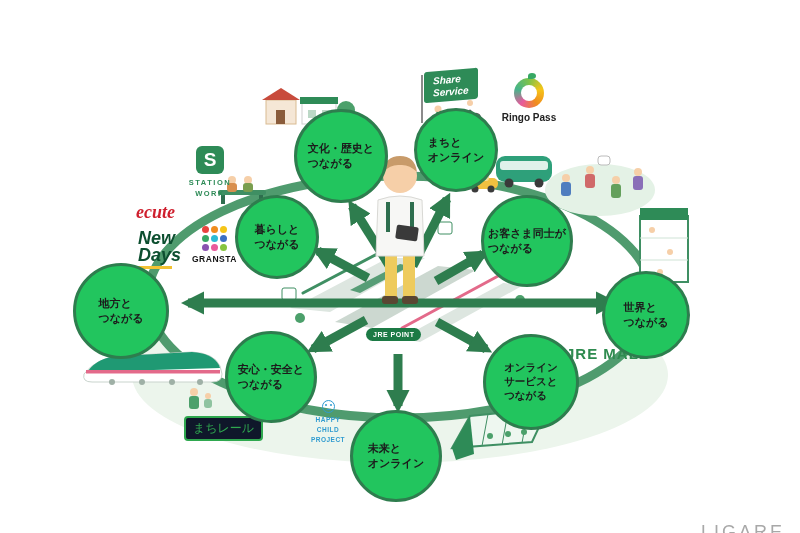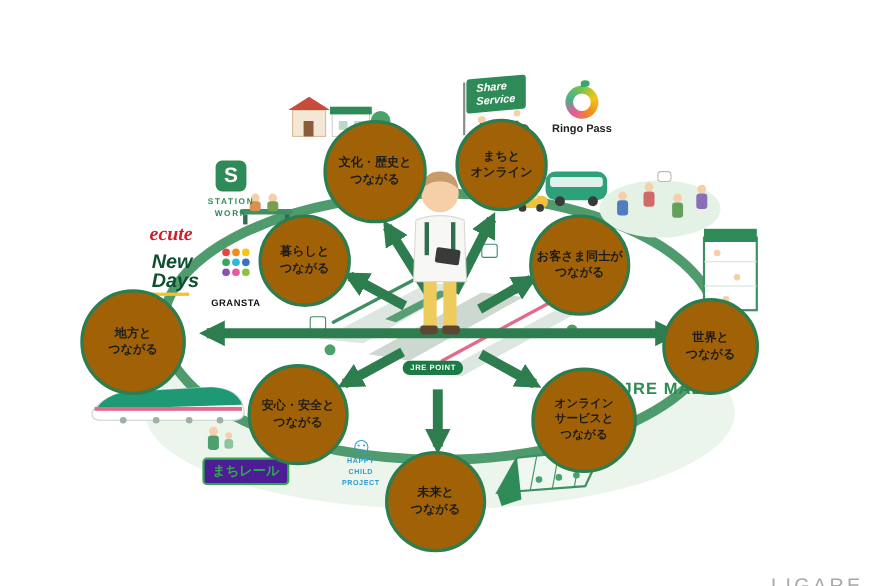--- a/index.html
+++ b/index.html
@@ -12,22 +12,22 @@
   body{background:#ffffff;font-family:"Liberation Sans","DejaVu Sans",sans-serif;}
   .canvas{position:relative;width:800px;height:533px;background:#fff;overflow:hidden;}
   .pre{white-space:pre-line;}
   .scene{position:absolute;left:0;top:0;z-index:10;}
 
   .header{position:absolute;left:62px;top:18px;z-index:40;display:flex;align-items:flex-end;}
   .t-en{font-size:35px;font-weight:800;color:var(--title-green);letter-spacing:.5px;line-height:1.1;}
   .t-ja{font-size:32px;font-weight:800;color:var(--title-green);margin-left:9px;line-height:1.15;}
   .t-sub{font-size:16px;font-weight:700;color:var(--subtitle-green);margin-left:12px;margin-bottom:6px;letter-spacing:.5px;}
 
-  .node{position:absolute;background:#a16207;border:3px solid var(--node-border-green);border-radius:50%;
-    display:flex;align-items:center;justify-content:center;text-align:center;font-weight:700;
+  .node{position:absolute;background:#22c55e;border:3px solid var(--node-border-green);border-radius:50%;
+    display:flex;align-items:center;justify-content:center;font-weight:700;
     color:#1c1c1c;font-size:11px;line-height:1.32;white-space:pre-line;z-index:30;}
   #n-culture{left:294px;top:109px;width:94px;height:94px;}
   #n-machi{left:414px;top:108px;width:84px;height:84px;}
   #n-kurashi{left:235px;top:195px;width:84px;height:84px;}
   #n-customers{left:481px;top:195px;width:92px;height:92px;}
   #n-region{left:73px;top:263px;width:96px;height:96px;}
   #n-world{left:602px;top:271px;width:88px;height:88px;}
   #n-safety{left:225px;top:331px;width:92px;height:92px;}
   #n-online{left:483px;top:334px;width:96px;height:96px;font-size:10.5px;}
   #n-future{left:350px;top:410px;width:92px;height:92px;}
@@ -38,37 +38,37 @@
     font-weight:800;font-size:19px;line-height:28px;text-align:center;}
   .sw-text{margin-top:3px;font-size:7.5px;font-weight:700;color:#2e8b57;letter-spacing:1.5px;line-height:1.5;}
   .logo-ecute{left:136px;top:202px;font-family:"Liberation Serif","DejaVu Serif",serif;
     font-style:italic;font-weight:800;font-size:18px;color:var(--ecute-red);}
   .logo-newdays{left:138px;top:230px;text-align:left;}
   .nd-text{font-style:italic;font-weight:800;font-size:18px;line-height:.95;color:#0d4f30;}
   .nd-underline{width:34px;height:3px;background:#f2c233;margin-top:2px;}
   .logo-gransta{left:192px;top:226px;width:44px;text-align:center;}
   .gransta-dots{display:grid;grid-template-columns:repeat(3,7px);gap:2px;justify-content:center;}
   .gransta-dots span{width:7px;height:7px;border-radius:50%;display:block;}
-  .gransta-text{margin-top:19px;font-size:8.5px;font-weight:800;color:#111;letter-spacing:.5px;}
+  .gransta-text{margin-top:3px;font-size:8.5px;font-weight:800;color:#111;letter-spacing:.5px;}
   .logo-share{left:424px;top:70px;}
   .share-flag{background:#2e8b57;color:#fff;font-weight:700;font-style:italic;font-size:10px;
     line-height:1.15;padding:4px 9px;border-radius:3px;transform:skewY(-5deg);}
   .logo-share::after{content:"";position:absolute;left:-3px;top:5px;width:2px;height:48px;background:#8b8b8b;}
   .logo-ringo{left:498px;top:78px;width:62px;text-align:center;}
   .ringo-ring{width:30px;height:30px;margin:0 auto;border-radius:50%;position:relative;
     background:conic-gradient(#7cc24a,#f5c518,#f08c1e,#e85a9c,#45b48a,#7cc24a);}
   .ringo-ring::after{content:"";position:absolute;inset:7px;background:#fff;border-radius:50%;}
   .ringo-ring::before{content:"";position:absolute;top:-5px;left:14px;width:8px;height:6px;
     background:#37a864;border-radius:50% 50% 50% 0;}
   .ringo-text{margin-top:4px;font-size:10px;font-weight:600;color:#222;}
   .logo-jrepoint{left:366px;top:328px;background:#1c7a45;color:#fff;font-size:7px;font-weight:700;
     letter-spacing:.5px;padding:3px 7px;border-radius:9px;z-index:24;}
   .logo-jremall{left:566px;top:345px;font-size:15px;font-weight:800;color:var(--jre-mall-green);letter-spacing:1px;}
   .logo-machirail{left:184px;top:416px;border:2px solid var(--machirail-green);color:var(--machirail-green);
-    background:#4c1d95;font-weight:700;font-size:12px;padding:2px 7px;border-radius:4px;}
+    background:#0f172a;font-weight:400;font-size:12px;padding:2px 7px;border-radius:4px;}
   .logo-happy{left:306px;top:400px;width:44px;text-align:center;}
   .happy-face{width:13px;height:13px;border:1.5px solid var(--happy-blue);border-radius:50%;margin:0 auto 2px;position:relative;}
   .happy-face::before{content:"";position:absolute;left:2.5px;top:3px;width:2px;height:2px;
     background:var(--happy-blue);border-radius:50%;box-shadow:5px 0 0 var(--happy-blue);}
   .happy-face::after{content:"";position:absolute;left:3px;bottom:2px;width:5px;height:2.5px;
     border-bottom:1.5px solid var(--happy-blue);border-radius:50%;}
   .happy-text{font-size:6.5px;font-weight:800;color:var(--happy-blue);letter-spacing:.5px;line-height:1.5;}
   .watermark{position:absolute;left:701px;top:522px;font-size:18px;color:var(--watermark-gray);
     letter-spacing:3px;font-weight:400;z-index:25;}
 </style>
@@ -244,21 +244,21 @@
   <div class="node" id="n-region">地方と
 つながる</div>
   <div class="node" id="n-world">世界と
 つながる</div>
   <div class="node" id="n-safety">安心・安全と
 つながる</div>
   <div class="node" id="n-online">オンライン
 サービスと
 つながる</div>
   <div class="node" id="n-future">未来と
-つながる</div>
+オンライン</div>
 
   <div class="logo logo-station-work">
     <div class="sw-mark">S</div>
     <div class="sw-text pre">STATION
 WORK</div>
   </div>
 
   <div class="logo logo-ecute">ecute</div>
 
   <div class="logo logo-newdays">

